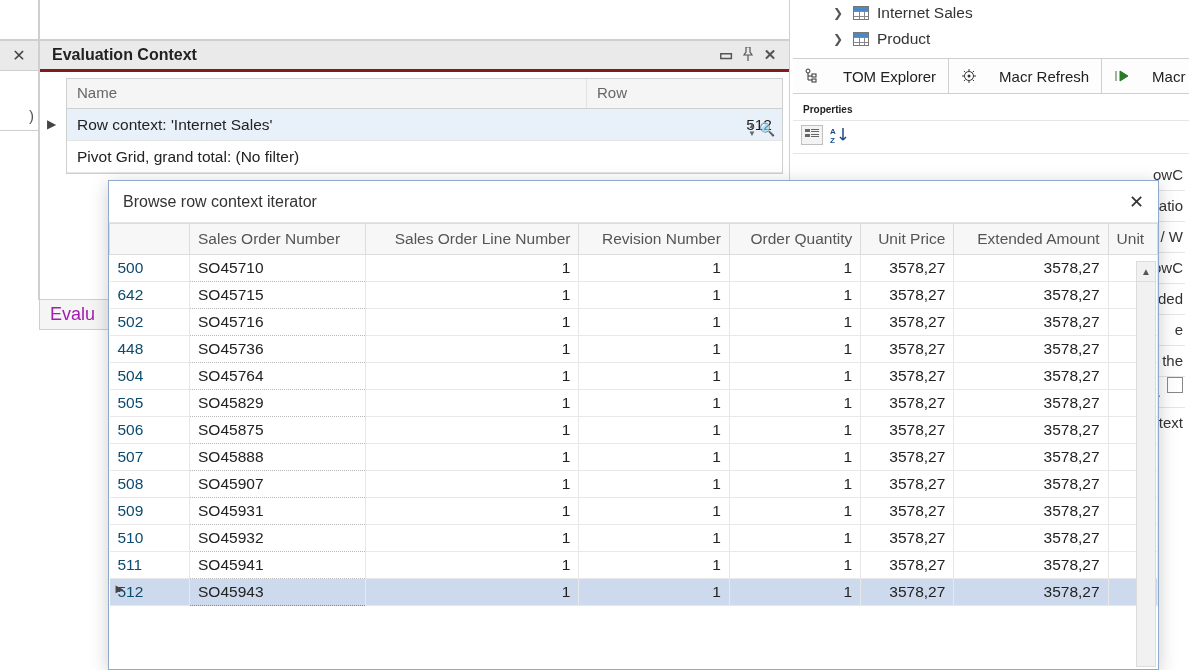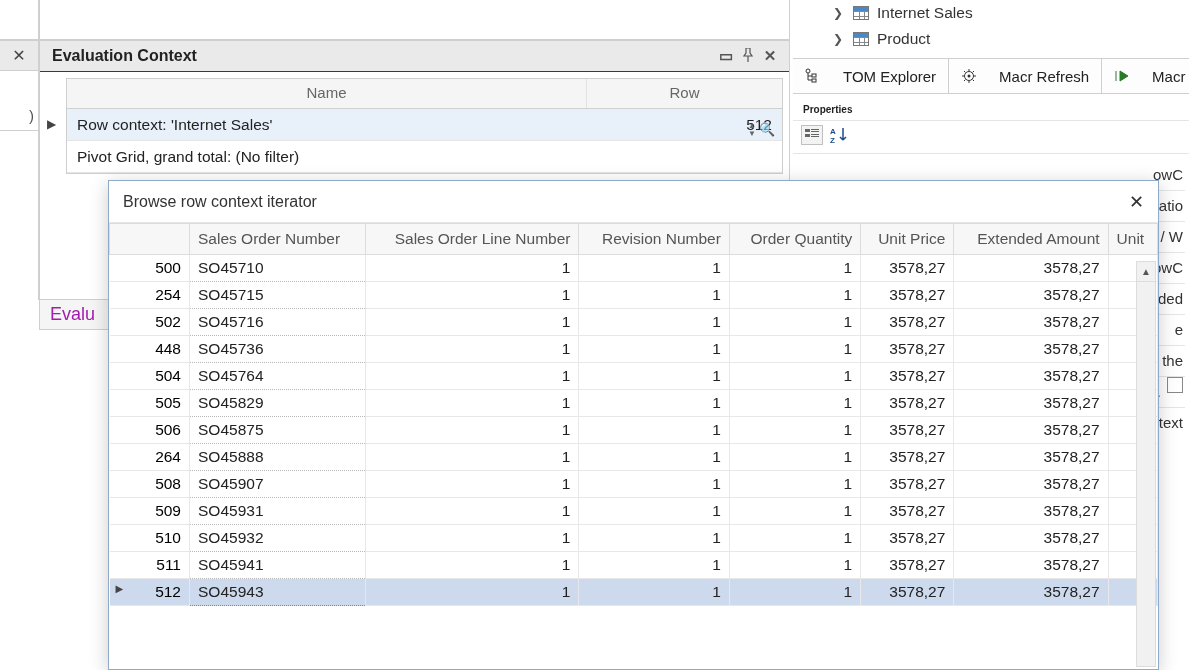--- a/index.html
+++ b/index.html
@@ -67,21 +67,21 @@
     position:absolute;
     left:39px; top:40px;
     width: 751px;
     height: 260px;
     border:1px solid #cfcfcf;
     background:#fff;
   }
   .eval-header {
     height:31px;
     background:#eaeaea;
-    border-bottom:1px solid #7f1d1d;
+    border-bottom:3px solid #7f1d1d;
     display:flex; align-items:center;
     padding:0 8px 0 12px;
     font-weight:600;
     font-size:16px;
     color:#222;
   }
   .eval-header .spacer { flex:1; }
   .eval-header .hicon {
     width:22px; text-align:center;
     color:#555; font-size:15px;
@@ -96,21 +96,20 @@
   .eval-grid-head {
     display:flex;
     background:#f5f5f5;
     border-bottom:1px solid #cfcfcf;
     height:30px;
   }
   .eval-grid-head .col {
     padding:5px 10px;
     font-size:15px;
     color:#666;
-    text-align:center;
   }
   .col-name { width: 520px; border-right:1px solid #e2e2e2;}
   .col-row  { flex:1; }
   .eval-grid-row {
     display:flex;
     height:32px;
     border-bottom:1px solid #e5e5e5;
     align-items:center;
     position:relative;
   }
@@ -272,22 +271,21 @@
     white-space:nowrap;
     position:relative;
   }
   .grid th.num, .grid td.num { text-align:right;}
   .grid td {
     border:1px solid #e8e8e8;
     padding:4px 8px;
     white-space:nowrap;
   }
   .grid td.rownum {
-    text-align:right;
-    color:#000000;
+    color:#0c4a6e;
     border-left:none;
     width:70px;
     position:relative;
   }
   .grid tr.selected td { background:#cdd9ec; }
   .grid tr.selected td.rownum::before {
     content:"▶";
     position:absolute;
     left:6px;
     font-size:10px;
@@ -459,21 +457,21 @@
             <td class="rownum">500</td>
             <td class="sorder">SO45710</td>
             <td class="num">1</td>
             <td class="num">1</td>
             <td class="num">1</td>
             <td class="num">3578,27</td>
             <td class="num">3578,27</td>
             <td></td>
           </tr>
           <tr>
-            <td class="rownum">254</td>
+            <td class="rownum">642</td>
             <td class="sorder">SO45715</td>
             <td class="num">1</td>
             <td class="num">1</td>
             <td class="num">1</td>
             <td class="num">3578,27</td>
             <td class="num">3578,27</td>
             <td></td>
           </tr>
           <tr>
             <td class="rownum">502</td>
@@ -519,21 +517,21 @@
             <td class="rownum">506</td>
             <td class="sorder">SO45875</td>
             <td class="num">1</td>
             <td class="num">1</td>
             <td class="num">1</td>
             <td class="num">3578,27</td>
             <td class="num">3578,27</td>
             <td></td>
           </tr>
           <tr>
-            <td class="rownum">264</td>
+            <td class="rownum">507</td>
             <td class="sorder">SO45888</td>
             <td class="num">1</td>
             <td class="num">1</td>
             <td class="num">1</td>
             <td class="num">3578,27</td>
             <td class="num">3578,27</td>
             <td></td>
           </tr>
           <tr>
             <td class="rownum">508</td>

